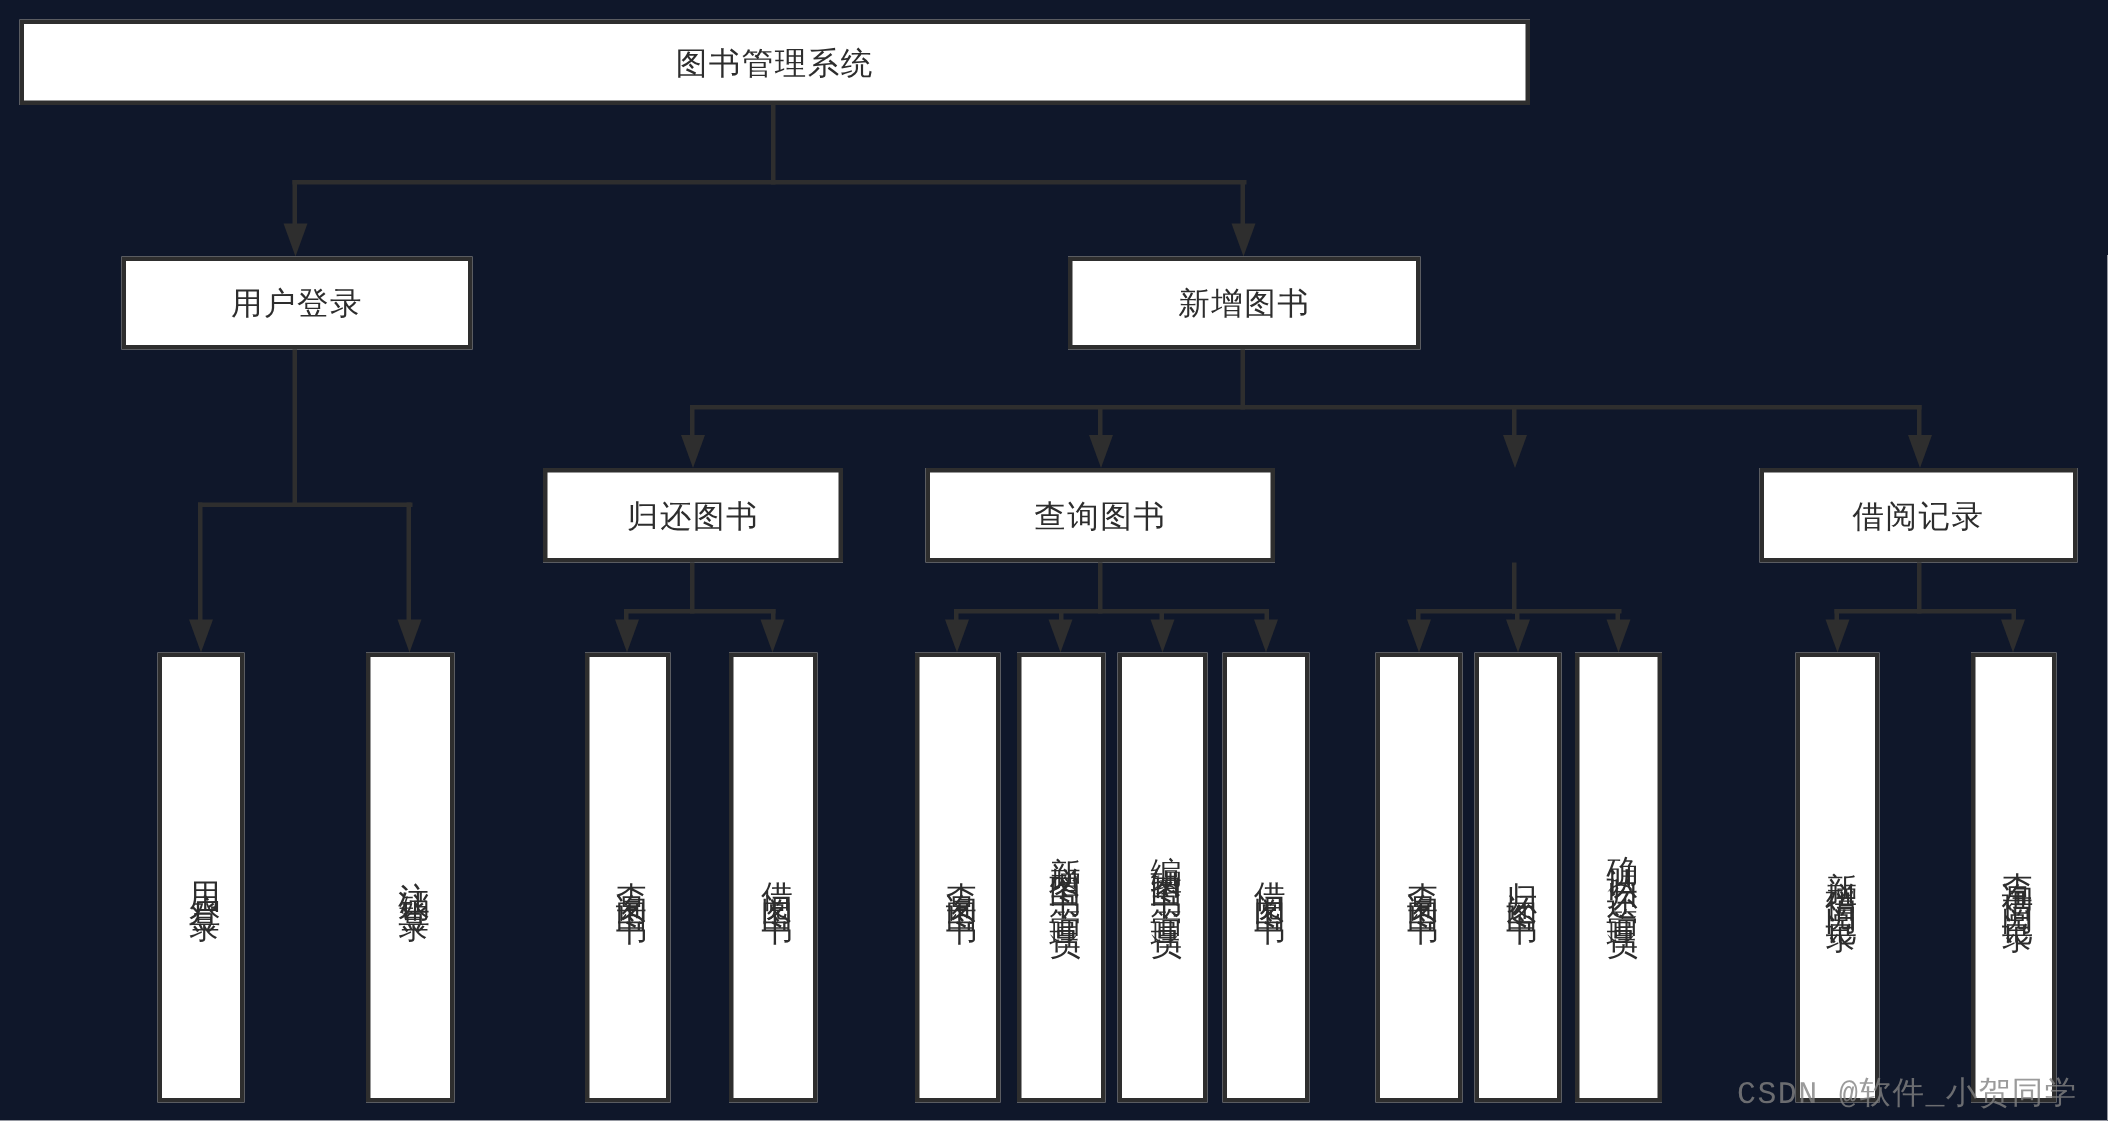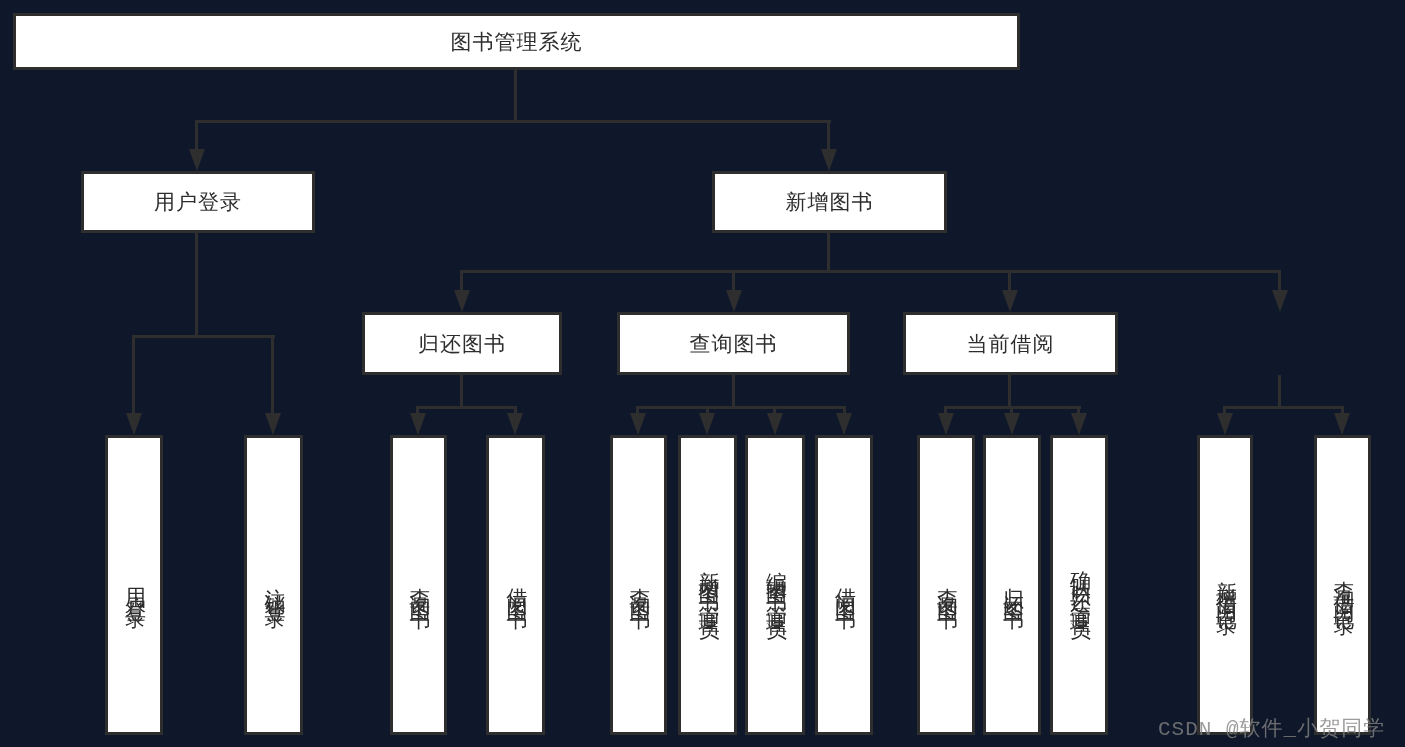--- a/index.html
+++ b/index.html
@@ -74,21 +74,21 @@
   <div class="arrow" style="left:454px;top:290px;"></div>
   <div class="vline" style="left:732px;top:270px;height:26px;"></div>
   <div class="arrow" style="left:726px;top:290px;"></div>
   <div class="vline" style="left:1008px;top:270px;height:26px;"></div>
   <div class="arrow" style="left:1002px;top:290px;"></div>
   <div class="vline" style="left:1278px;top:270px;height:26px;"></div>
   <div class="arrow" style="left:1272px;top:290px;"></div>
 
   <div class="box h" style="left:362px;top:312px;width:200px;height:63px;">归还图书</div>
   <div class="box h" style="left:617px;top:312px;width:233px;height:63px;">查询图书</div>
-  <div class="box h" style="left:903px;top:312px;width:215px;height:63px;">当前借阅</div>
+  <div class="box h" style="left:1173px;top:312px;width:212px;height:63px;">借阅记录</div>
 
   <div class="vline" style="left:460px;top:375px;height:34px;"></div>
   <div class="hline" style="left:416px;top:406px;width:101px;"></div>
   <div class="vline" style="left:416px;top:406px;height:13px;"></div>
   <div class="arrow" style="left:410px;top:413px;"></div>
   <div class="vline" style="left:514px;top:406px;height:13px;"></div>
   <div class="arrow" style="left:507px;top:413px;"></div>
 
   <div class="vline" style="left:732px;top:375px;height:34px;"></div>
   <div class="hline" style="left:636px;top:406px;width:210px;"></div>

